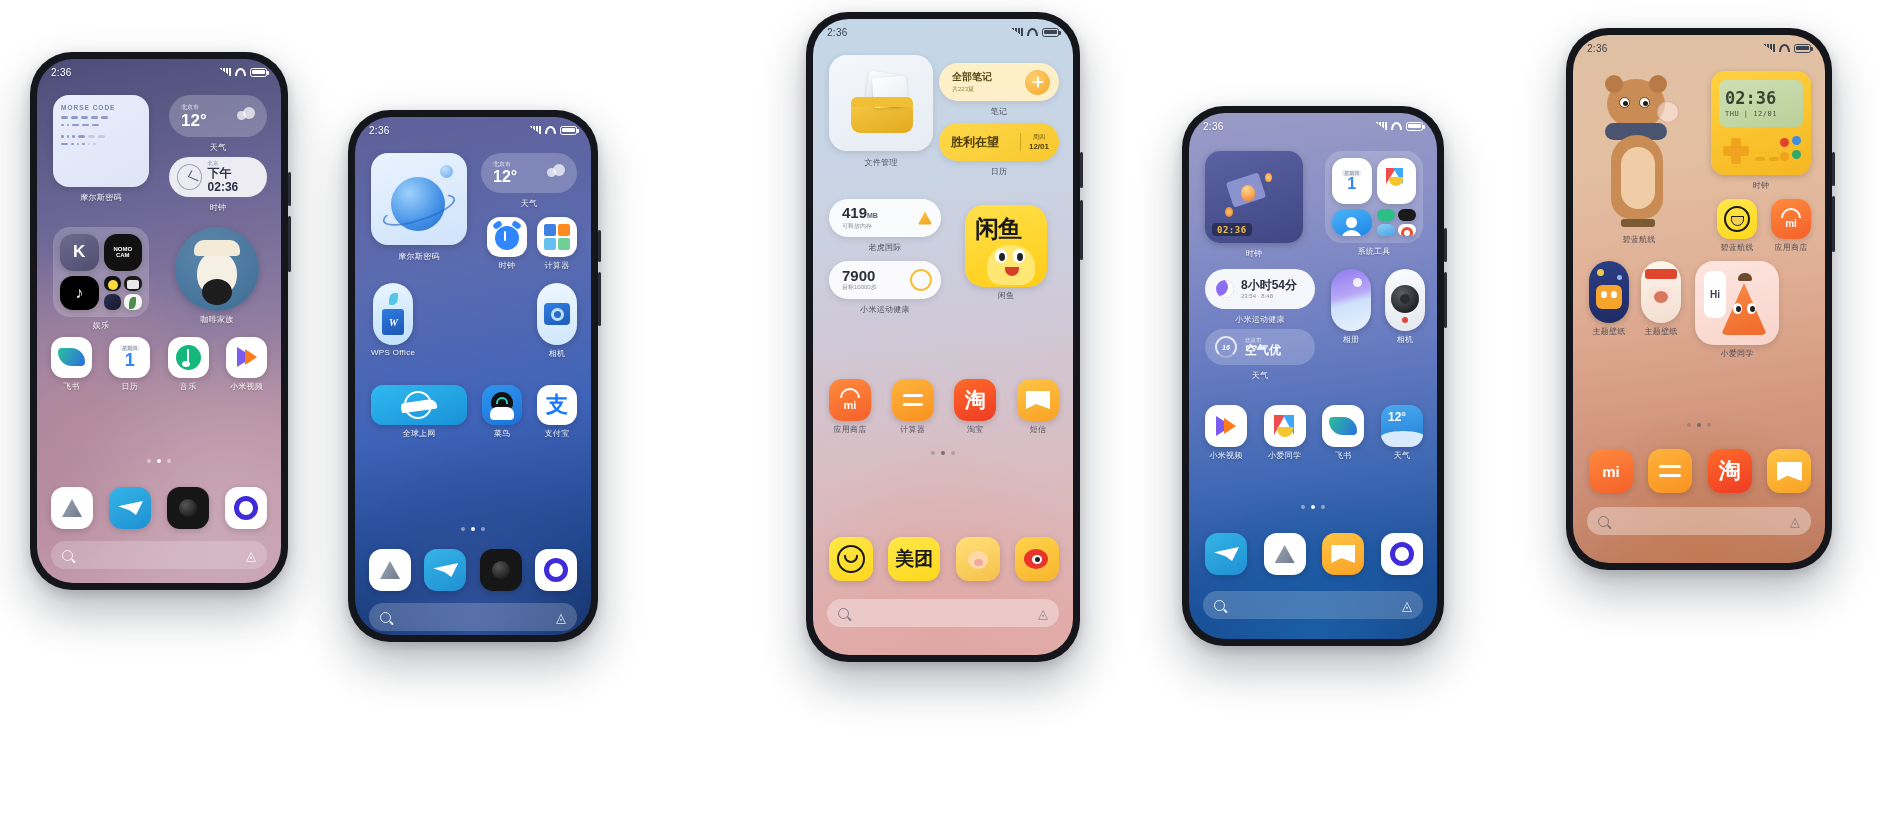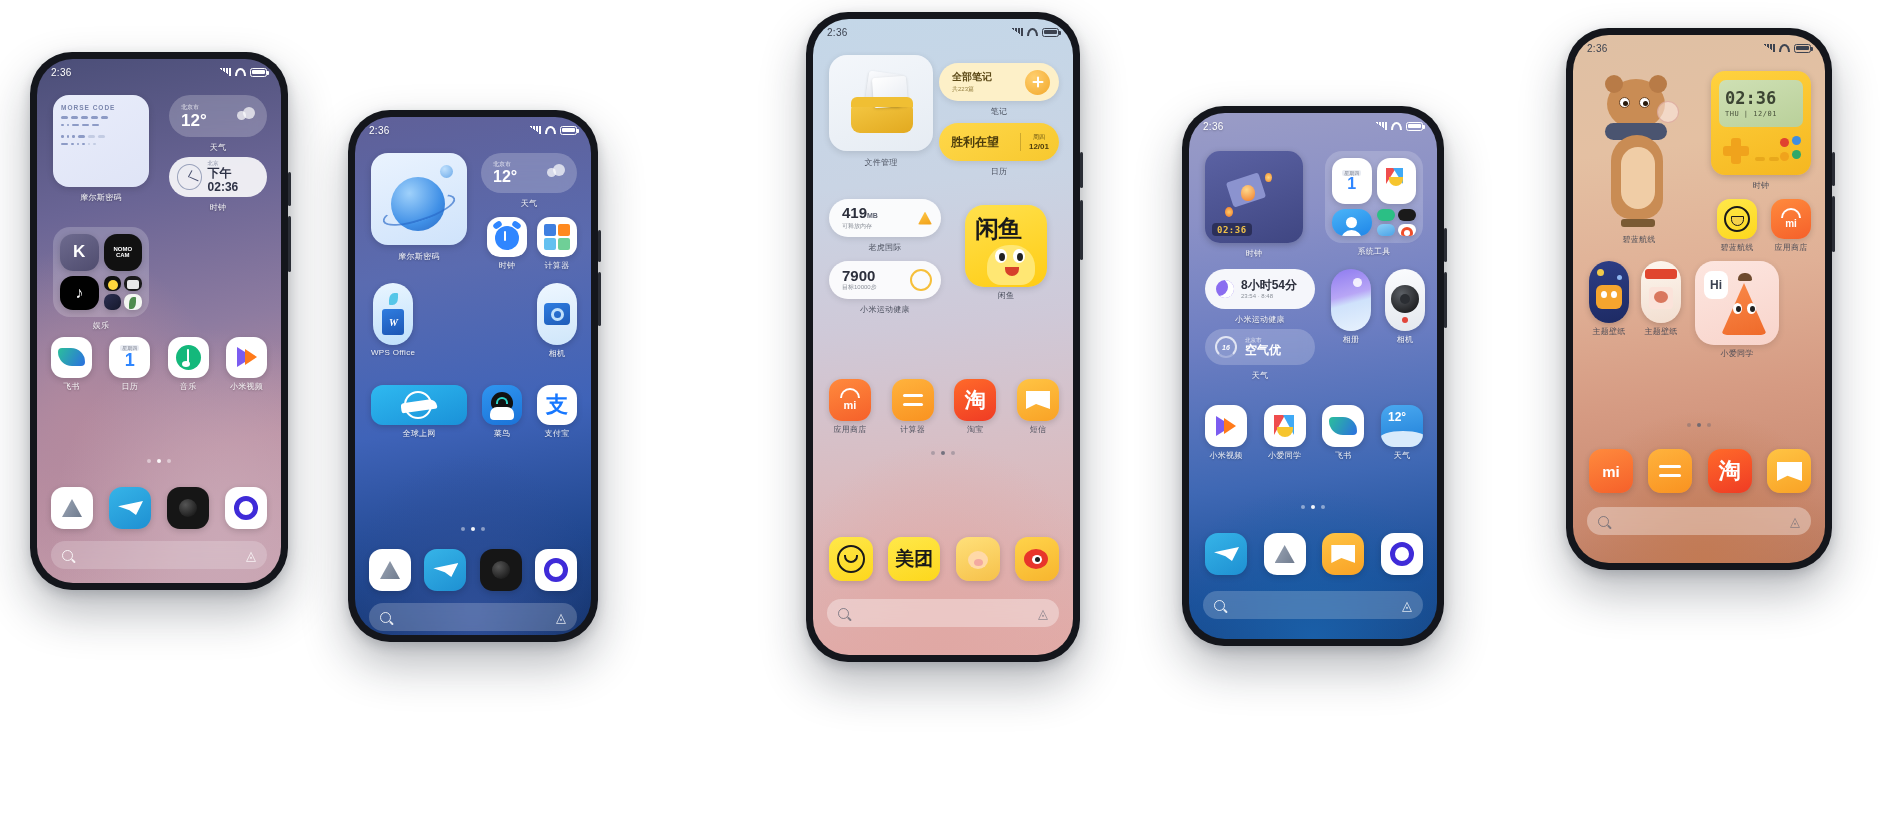--- a/index.html
+++ b/index.html
@@ -273,20 +273,28 @@
               </div>
           <div class="ico" style="border-radius:7px;background:linear-gradient(140deg,#2c2f52,#15182c)"></div>
           <div class="ico" style="border-radius:7px;background:#f3f6f2">
                 <i style="position:absolute;left:5px;top:3px;width:7px;height:12px;border-radius:60% 10% 60% 10%;background:#4e8c4e"></i>
               </div>
         </div>
       </div>
       <div class="wlabel">娱乐</div>
     </div>
 
+    <div style="position:absolute;right:22px;top:168px;width:84px">
+      <div style="width:84px;height:84px;border-radius:50%;background:radial-gradient(circle at 40% 30%,#5d88ad,#3d6b93);position:relative;overflow:hidden;box-shadow:0 2px 7px rgba(0,0,0,.2)">
+        <i style="position:absolute;left:50%;top:50%;transform:translate(-50%,-40%);width:40px;height:44px;border-radius:50% 50% 45% 45%;background:#f6f0e4"></i>
+        <i style="position:absolute;left:50%;top:62%;transform:translateX(-50%);width:30px;height:26px;border-radius:50%;background:#1d1d1d"></i>
+        <i style="position:absolute;left:50%;top:16%;transform:translateX(-50%);width:46px;height:16px;border-radius:10px 10px 4px 4px;background:#f3ead7"></i>
+      </div>
+      <div class="wlabel">咖啡家族</div>
+    </div>
 
     <div style="position:absolute;left:14px;right:14px;top:278px;display:flex;justify-content:space-between">
       <div class="cell">
         <div class="ico" style="width:41px;height:41px;background:#fff">
           <i style="position:absolute;left:7px;top:11px;width:27px;height:18px;border-radius:4px 14px 4px 14px;background:linear-gradient(120deg,#2bbf9b,#2b6fe0)"></i>
         </div>
         <div class="wlabel">飞书</div>
       </div>
       <div class="cell">
         <div class="ico" style="width:41px;height:41px;background:#fff;display:flex;flex-direction:column;align-items:center;justify-content:center">
@@ -828,21 +836,21 @@
     <div style="position:absolute;left:68px;top:226px;width:40px">
       <div class="pill" style="background:linear-gradient(170deg,#fdf6ee,#f2ded0)">
         <i style="position:absolute;left:4px;top:8px;width:32px;height:10px;border-radius:3px;background:#e0452e"></i>
         <i style="position:absolute;left:8px;top:26px;width:24px;height:22px;border-radius:4px;background:#fbe3da"></i>
         <i style="position:absolute;left:13px;top:30px;width:14px;height:12px;border-radius:50%;background:#d9775e"></i>
       </div>
       <div class="wlabel dark">主题壁纸</div>
     </div>
     <div style="position:absolute;left:122px;top:226px;width:84px">
       <div style="width:84px;height:84px;border-radius:19px;background:linear-gradient(160deg,#fde6e0,#f8d4cb);position:relative;overflow:hidden;box-shadow:0 2px 7px rgba(0,0,0,.12)">
-        <span style="position:absolute;left:9px;top:10px;background:#fff;border-radius:8px;padding:7px 6px;font-size:12px;color:#3a4150;font-weight:700">Hi</span>
+        <span style="position:absolute;left:9px;top:10px;background:#fff;border-radius:8px;padding:18px 6px;font-size:10px;color:#3a4150;font-weight:700">Hi</span>
         <i style="position:absolute;left:26px;top:22px;width:46px;height:52px;background:linear-gradient(160deg,#f98a4a,#ef6a2a);clip-path:polygon(50% 0,100% 100%,0 100%);border-radius:6px"></i>
         <i style="position:absolute;left:38px;top:42px;width:9px;height:11px;border-radius:50%;background:#fff"></i>
         <i style="position:absolute;left:52px;top:42px;width:9px;height:11px;border-radius:50%;background:#fff"></i>
         <i style="position:absolute;left:41px;top:45px;width:5px;height:6px;border-radius:50%;background:#222"></i>
         <i style="position:absolute;left:55px;top:45px;width:5px;height:6px;border-radius:50%;background:#222"></i>
         <i style="position:absolute;left:43px;top:12px;width:14px;height:8px;border-radius:7px 7px 2px 2px;background:#6e4a2e"></i>
       </div>
       <div class="wlabel dark">小爱同学</div>
     </div>
 

